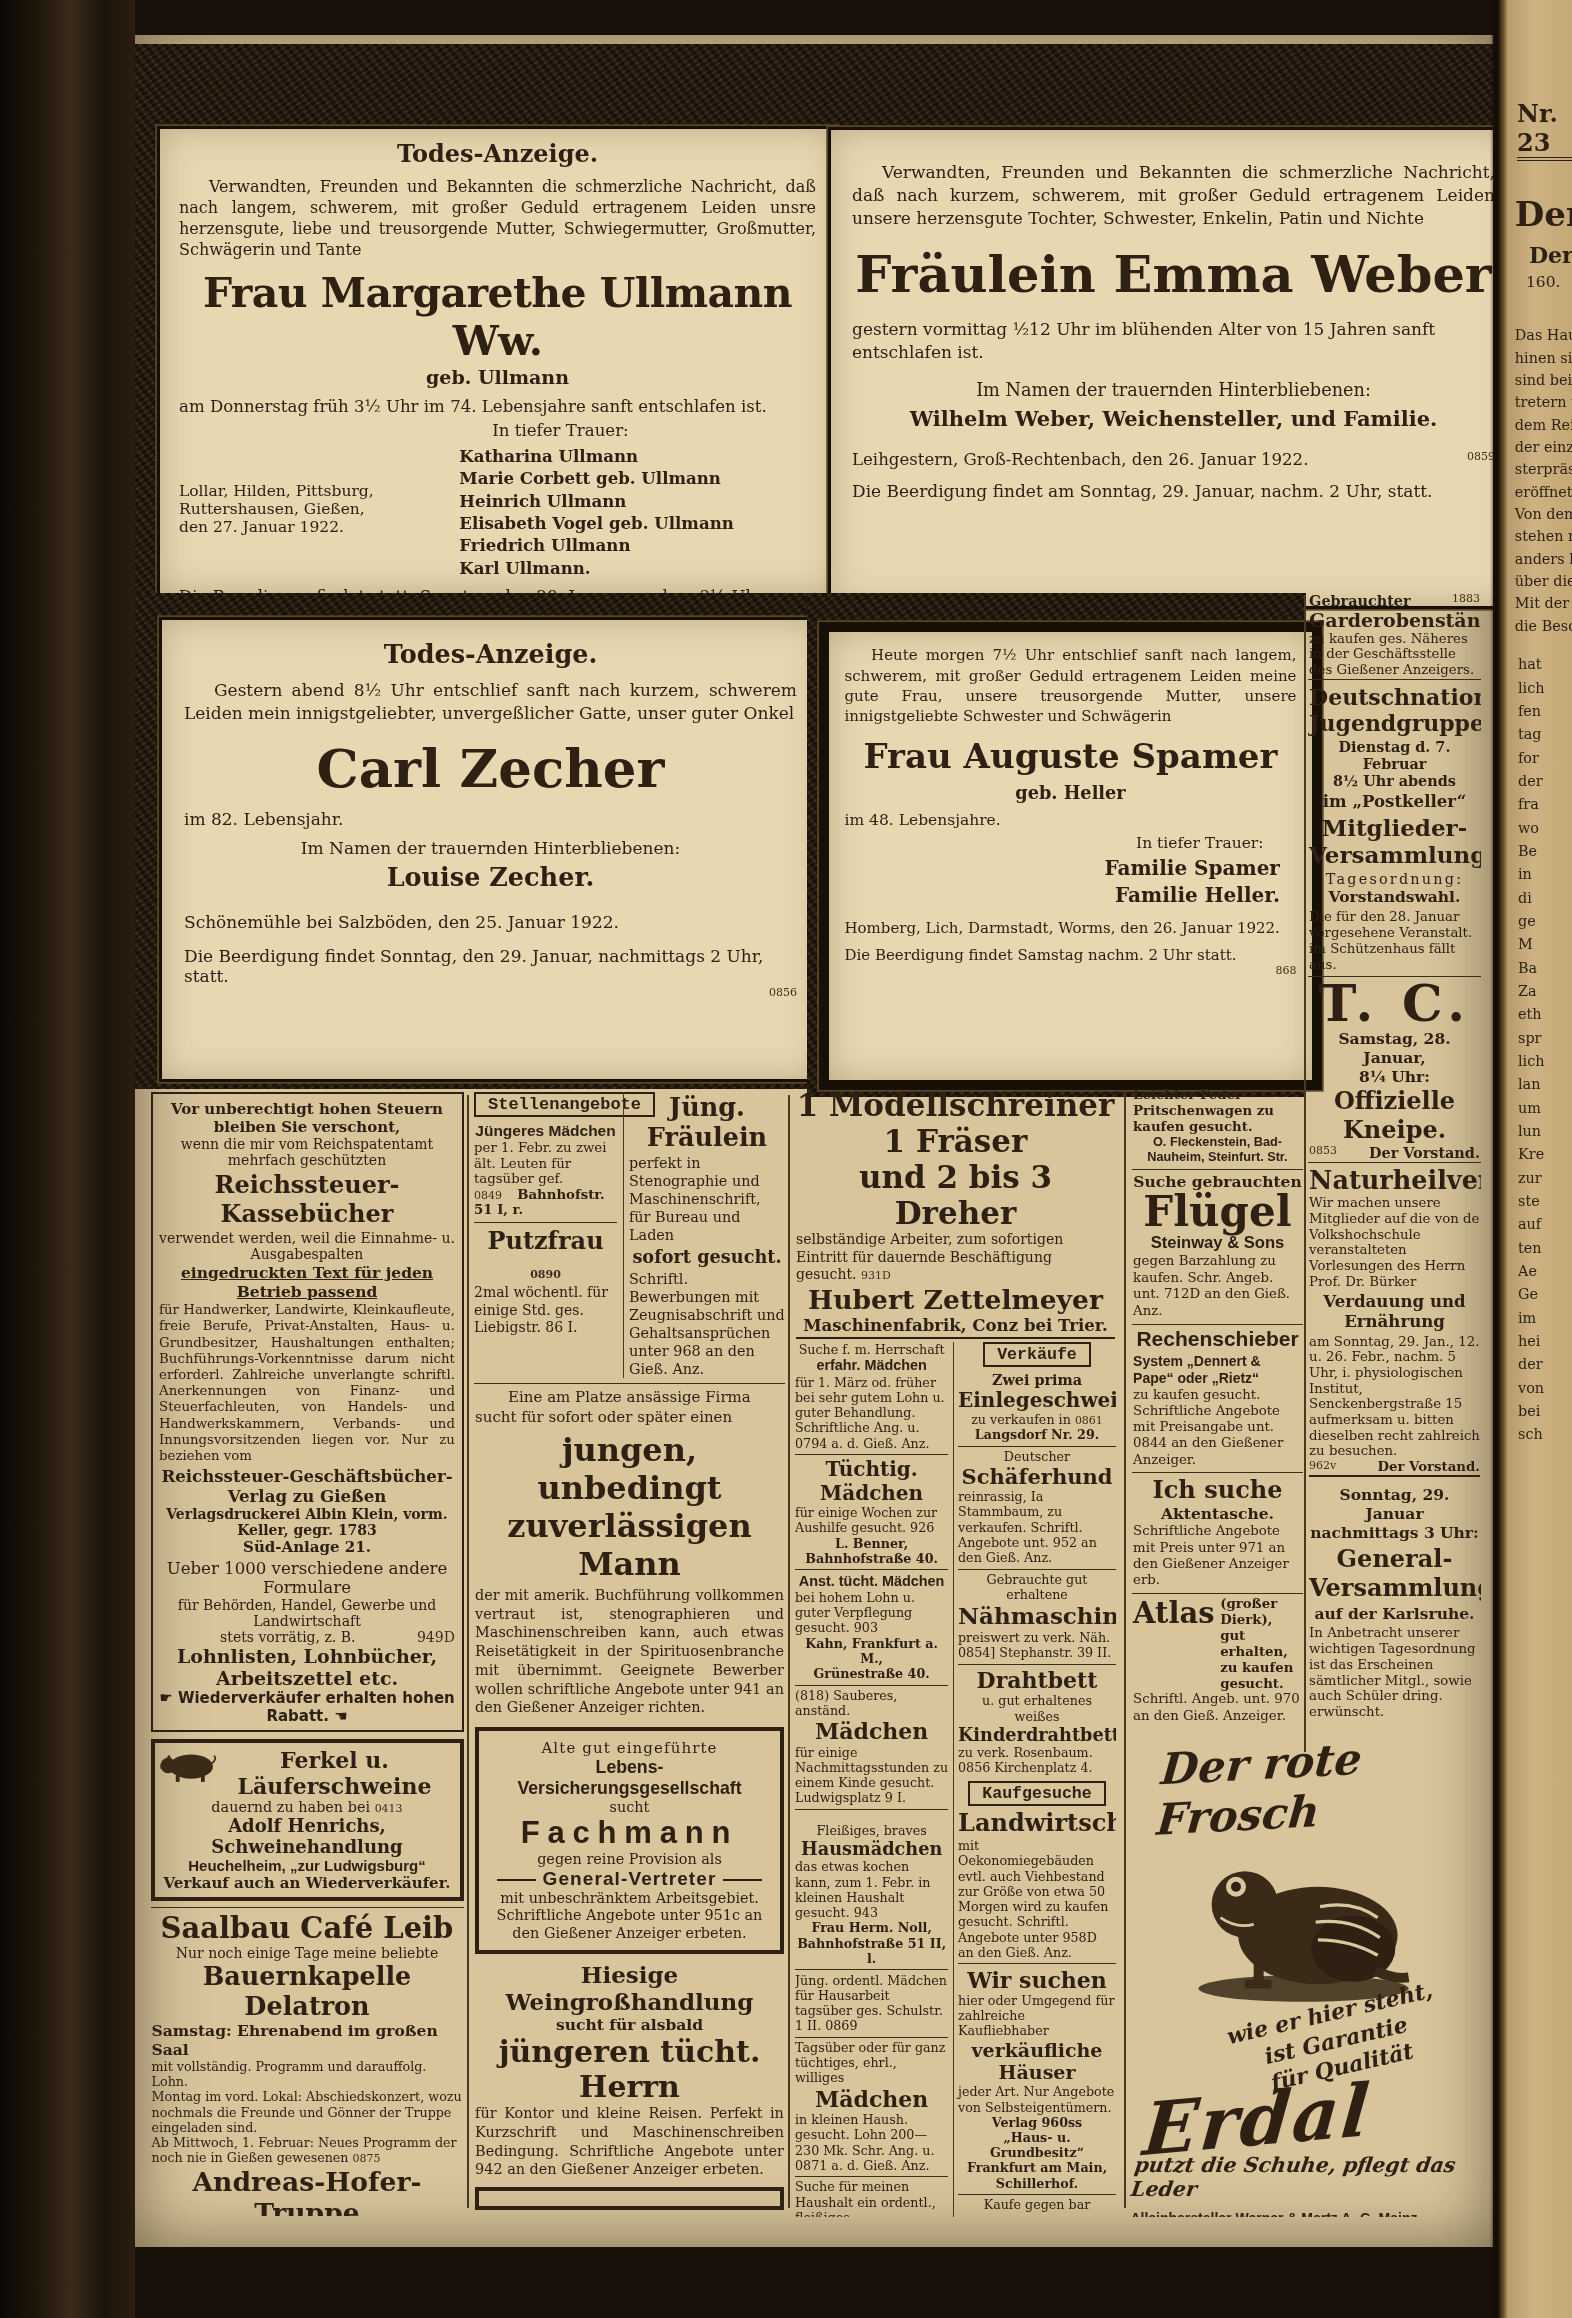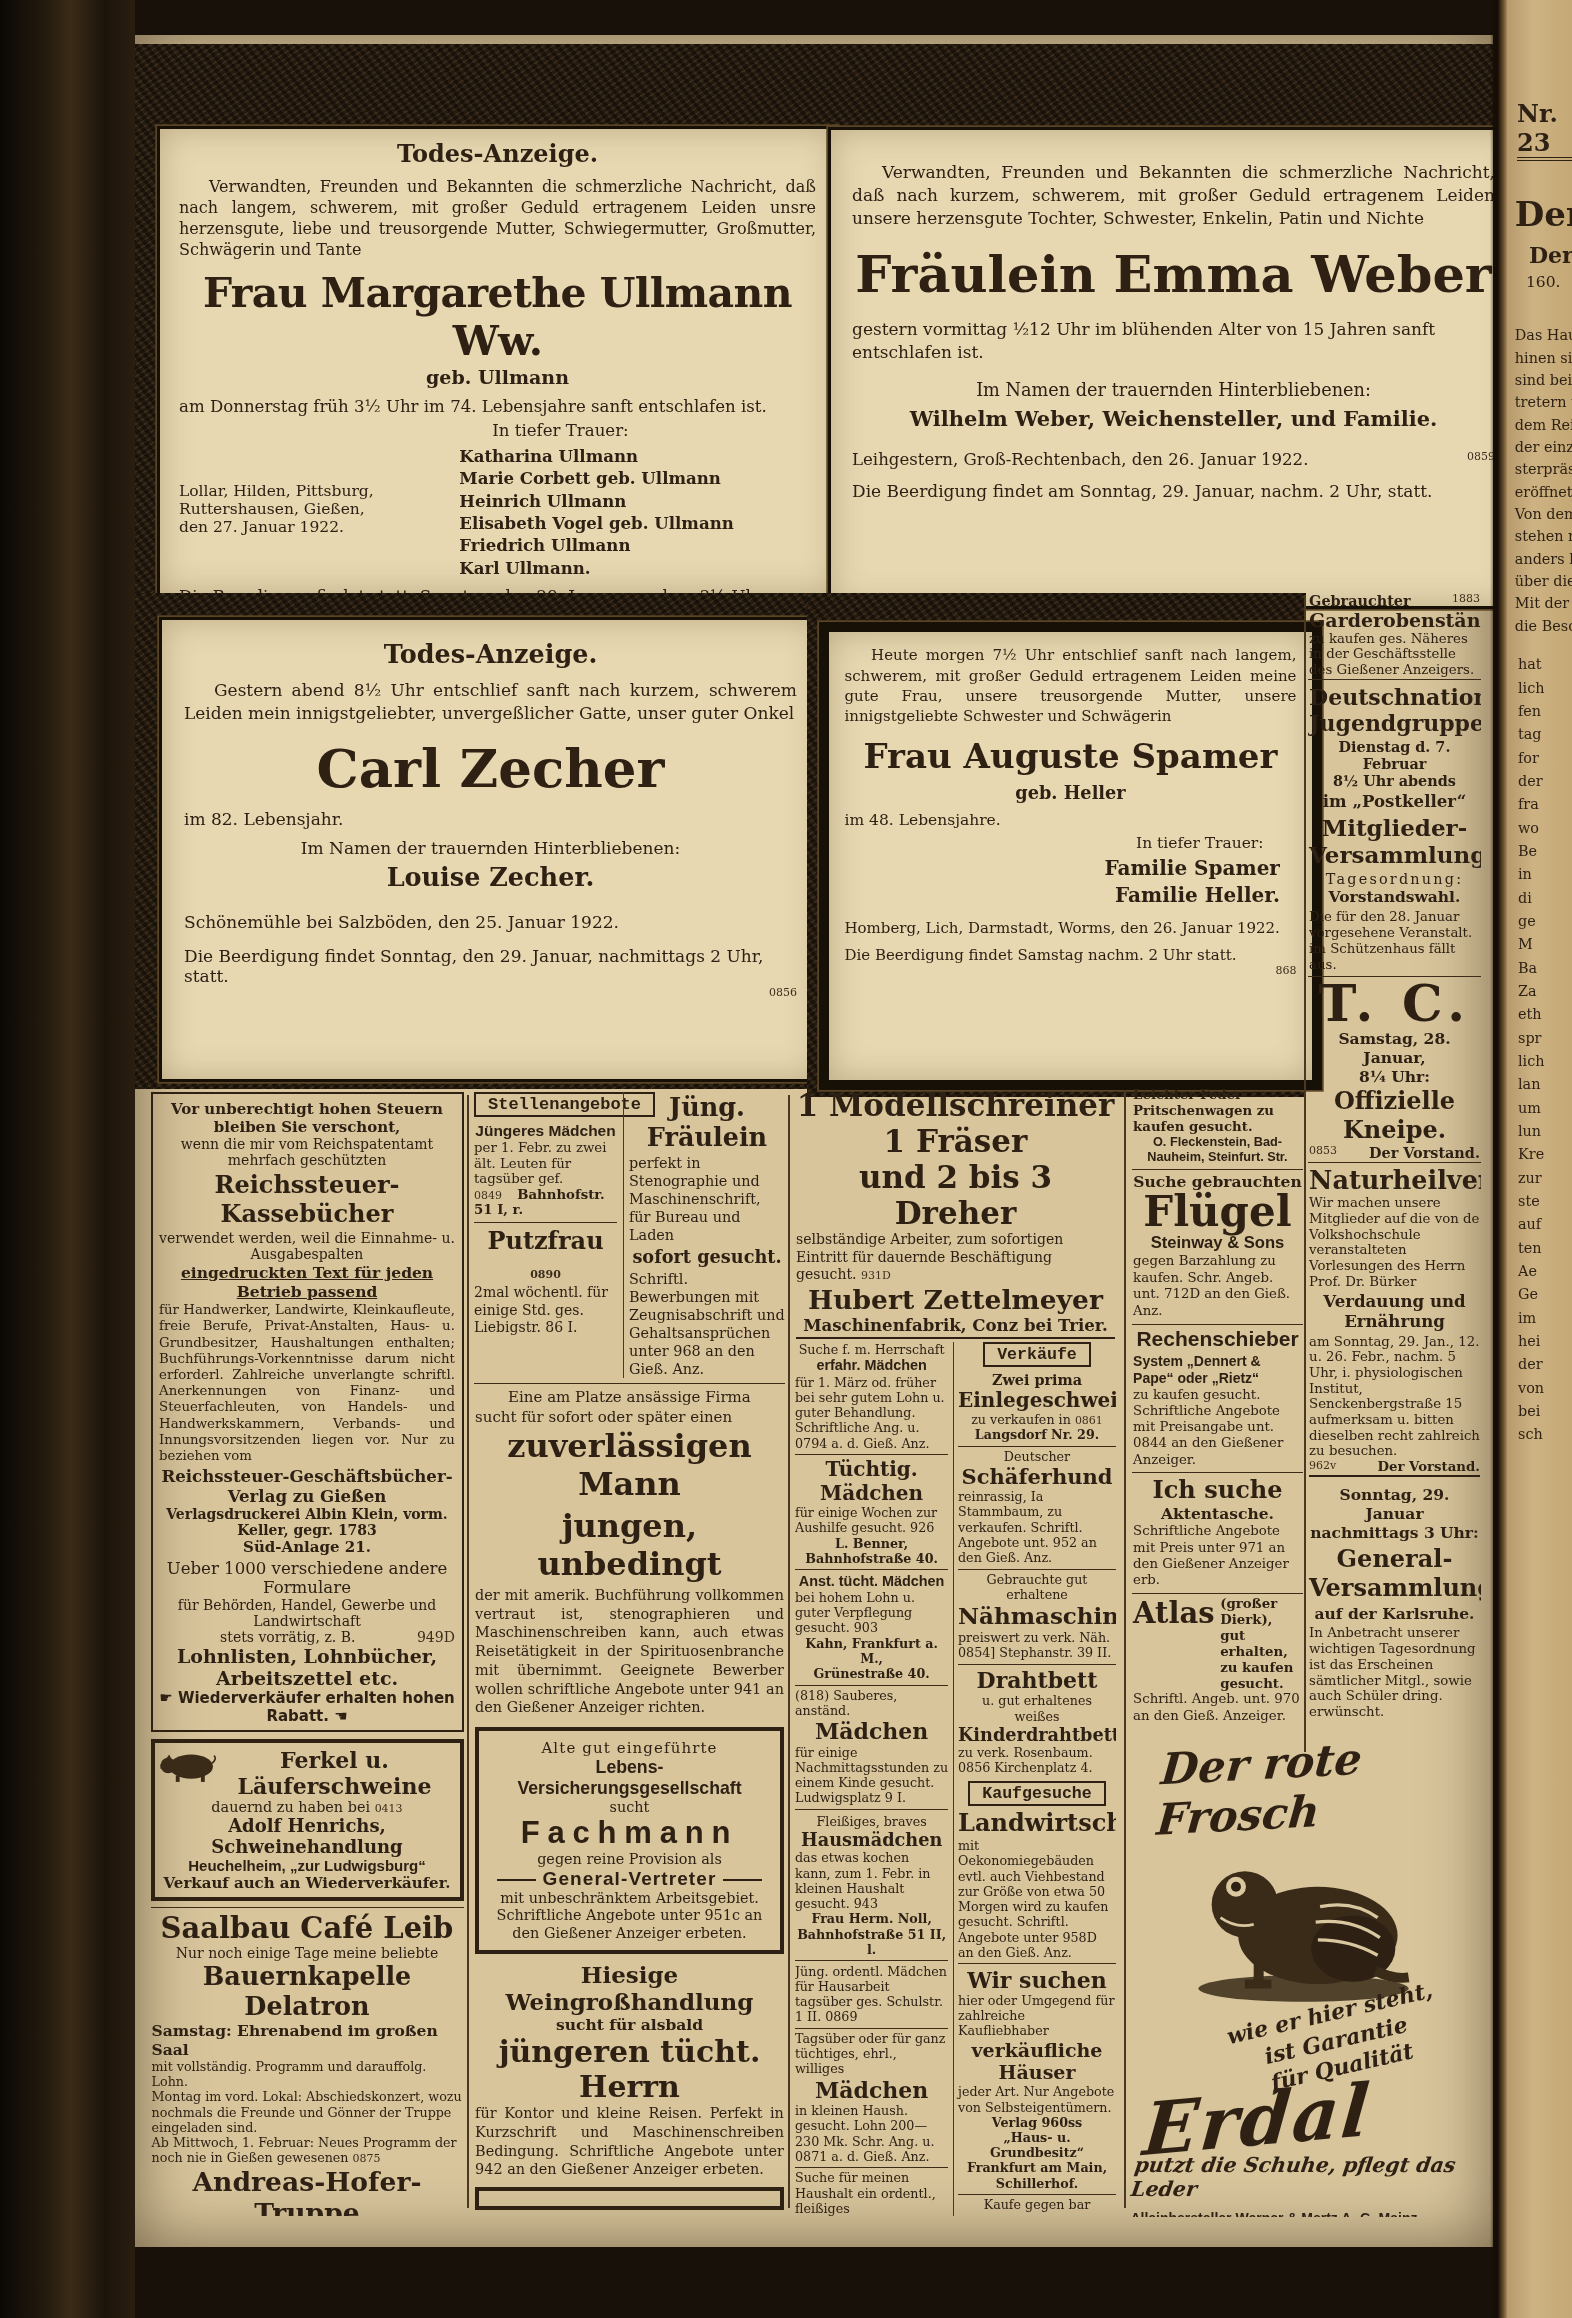--- a/index.html
+++ b/index.html
@@ -259,22 +259,22 @@
         <div style="width:157px;margin-left:5.5px;border-left:1.7px solid #4a3820;padding-left:5.5px;">
           <div class="b ctr" style="font-size:25.5px;">Jüng. Fräulein</div>
           <div style="font-size:14.4px;line-height:1.25;margin-top:2.2px;">perfekt in Stenographie und Maschinenschrift, für Bureau und Laden</div>
           <div class="b ctr" style="font-size:17.7px;margin:2.2px 0;">sofort gesucht.</div>
           <div style="font-size:14.4px;line-height:1.25;">Schriftl. Bewerbungen mit Zeugnisabschrift und Gehaltsansprüchen unter 968 an den Gieß. Anz.</div>
         </div>
       </div>
 
       <div class="adrule" style="margin-top:5.5px;padding:4.4px 1.1px;">
         <div style="font-size:15px;line-height:1.3;text-indent:33px;">Eine am Platze ansässige Firma sucht für sofort oder später einen</div>
+        <div class="b ctr" style="font-size:32px;margin-top:3.3px;">jungen, unbedingt</div>
         <div class="b ctr" style="font-size:32px;">zuverlässigen Mann</div>
-        <div class="b ctr" style="font-size:32px;margin-top:3.3px;">jungen, unbedingt</div>
         <div class="jus" style="font-size:14.4px;line-height:1.3;margin-top:3.3px;">der mit amerik. Buchführung vollkommen vertraut ist, stenographieren und Maschinenschreiben kann, auch etwas Reisetätigkeit in der Spirituosenbranche mit übernimmt.  Geeignete Bewerber wollen schriftliche Angebote unter 941 an den Gießener Anzeiger richten.</div>
       </div>
 
       <div class="boxad" style="text-align:center;">
         <div style="font-size:15px;letter-spacing:1.1px;">Alte gut eingeführte</div>
         <div class="b sans" style="font-size:17.7px;">Lebens-Versicherungsgesellschaft</div>
         <div style="font-size:14.4px;">sucht</div>
         <div class="b sans" style="font-size:31px;letter-spacing:7.8px;">Fachmann</div>
         <div style="font-size:14.4px;">gegen reine Provision als</div>
         <div style="font-size:19px;">
@@ -332,21 +332,21 @@
             <div class="b ctr sans" style="font-size:14.4px;">Anst. tücht. Mädchen</div>
             <div>bei hohem Lohn u. guter Verpflegung gesucht.    903</div>
             <div class="b ctr pre">Kahn, Frankfurt a. M.,
 Grünestraße 40.</div>
           </div>
           <div class="adrule" style="font-size:12.7px;line-height:1.2;margin-top:3.3px;padding-top:2.2px;">
             <div>(818)  Sauberes, anständ.</div>
             <div class="b ctr" style="font-size:22px;">Mädchen</div>
             <div>für einige Nachmittagsstunden zu einem Kinde gesucht.  Ludwigsplatz 9 I.</div>
           </div>
-          <div class="adrule" style="font-size:12.7px;line-height:1.2;margin-top:3.3px;padding-top:4px;">
+          <div class="adrule" style="font-size:12.7px;line-height:1.2;margin-top:3.3px;padding-top:13px;">
             <div class="ctr">Fleißiges, braves</div>
             <div class="b ctr" style="font-size:17.7px;">Hausmädchen</div>
             <div>das etwas kochen kann, zum 1. Febr. in kleinen Haushalt gesucht.        943</div>
             <div class="b ctr pre">Frau Herm. Noll,
 Bahnhofstraße 51 II, l.</div>
           </div>
           <div class="adrule" style="font-size:12.7px;line-height:1.2;margin-top:3.3px;padding-top:2.2px;">
             <div>Jüng. ordentl. Mädchen für Hausarbeit tagsüber ges.  Schulstr. 1 II.      0869</div>
           </div>
           <div class="adrule" style="font-size:12.7px;line-height:1.2;margin-top:3.3px;padding-top:2.2px;">

